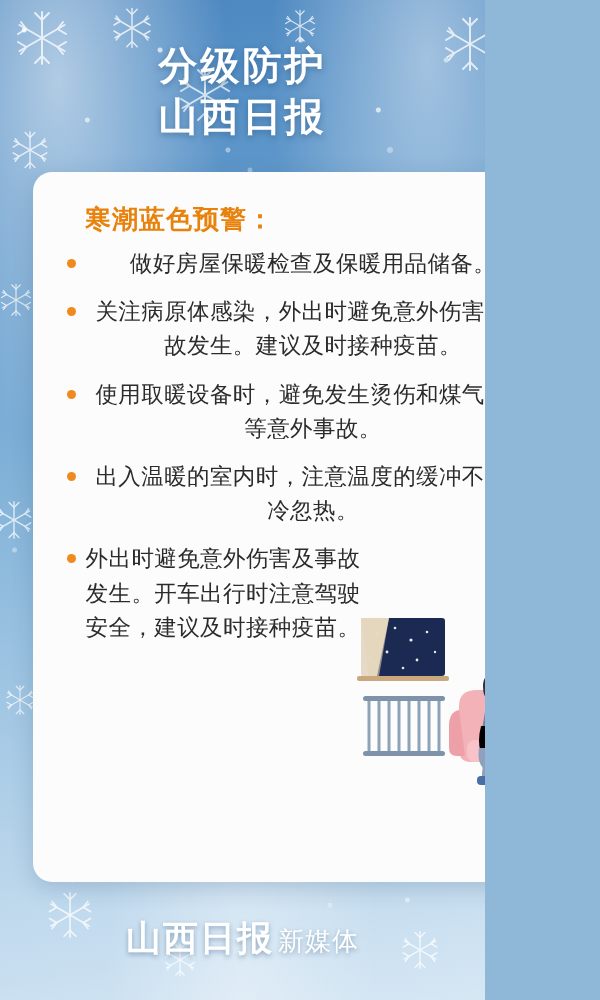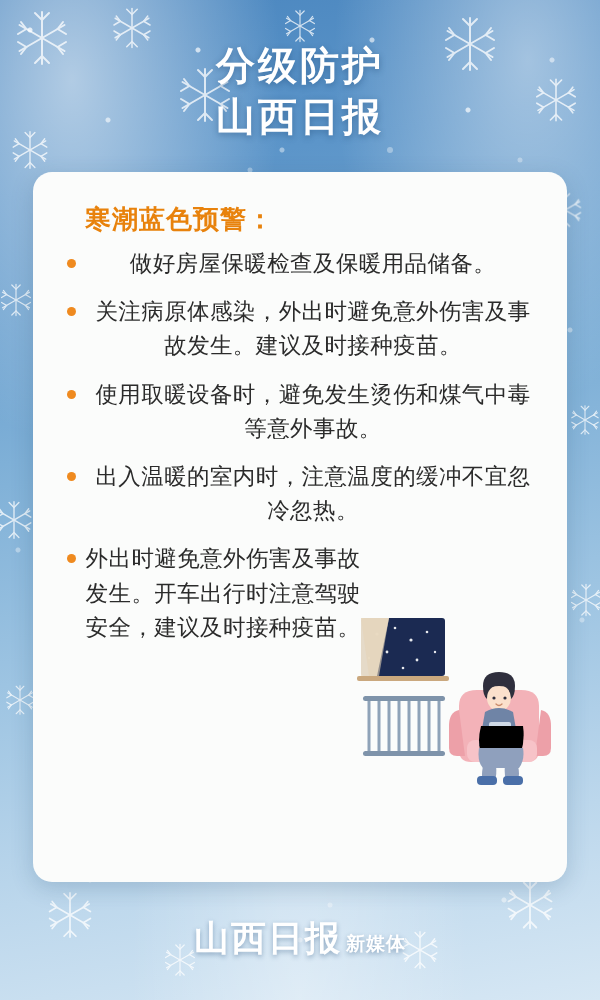--- a/index.html
+++ b/index.html
@@ -8,21 +8,21 @@
   }
   body {
     width: 600px;
     height: 1000px;
     font-family: "Liberation Sans", sans-serif;
     background: #8fb7d8;
     overflow: hidden;
   }
   .poster {
     position: relative;
-    width: 600px;
+    width: 485px;
     height: 1000px;
     overflow: hidden;
     background:
       radial-gradient(ellipse at 12% 8%, rgba(255,255,255,0.55) 0%, rgba(255,255,255,0) 28%),
       radial-gradient(ellipse at 88% 6%, rgba(255,255,255,0.45) 0%, rgba(255,255,255,0) 26%),
       radial-gradient(ellipse at 50% 100%, rgba(255,255,255,0.35) 0%, rgba(255,255,255,0) 40%),
       linear-gradient(170deg, #4a86bf 0%, #5c95c9 18%, #7fb0d7 42%, #9dc4e2 62%, #bcd7ec 82%, #d6e7f4 100%);
   }
   
   .frost {
@@ -142,22 +142,22 @@
   }
   .brand-main {
     font-family: "Liberation Serif", serif;
     font-size: 35px;
     font-weight: bold;
     color: #ffffff;
     letter-spacing: 2px;
     text-shadow: 0 2px 5px rgba(30,70,115,0.4);
   }
   .brand-sub {
-    font-size: 19px;
-    font-weight: bold;
+    font-size: 26px;
+    font-weight: normal;
     color: #ffffff;
     letter-spacing: 1px;
     text-shadow: 0 2px 5px rgba(30,70,115,0.4);
   }
 </style>
 </head>
 <body>
 
 <div class="poster">
 

